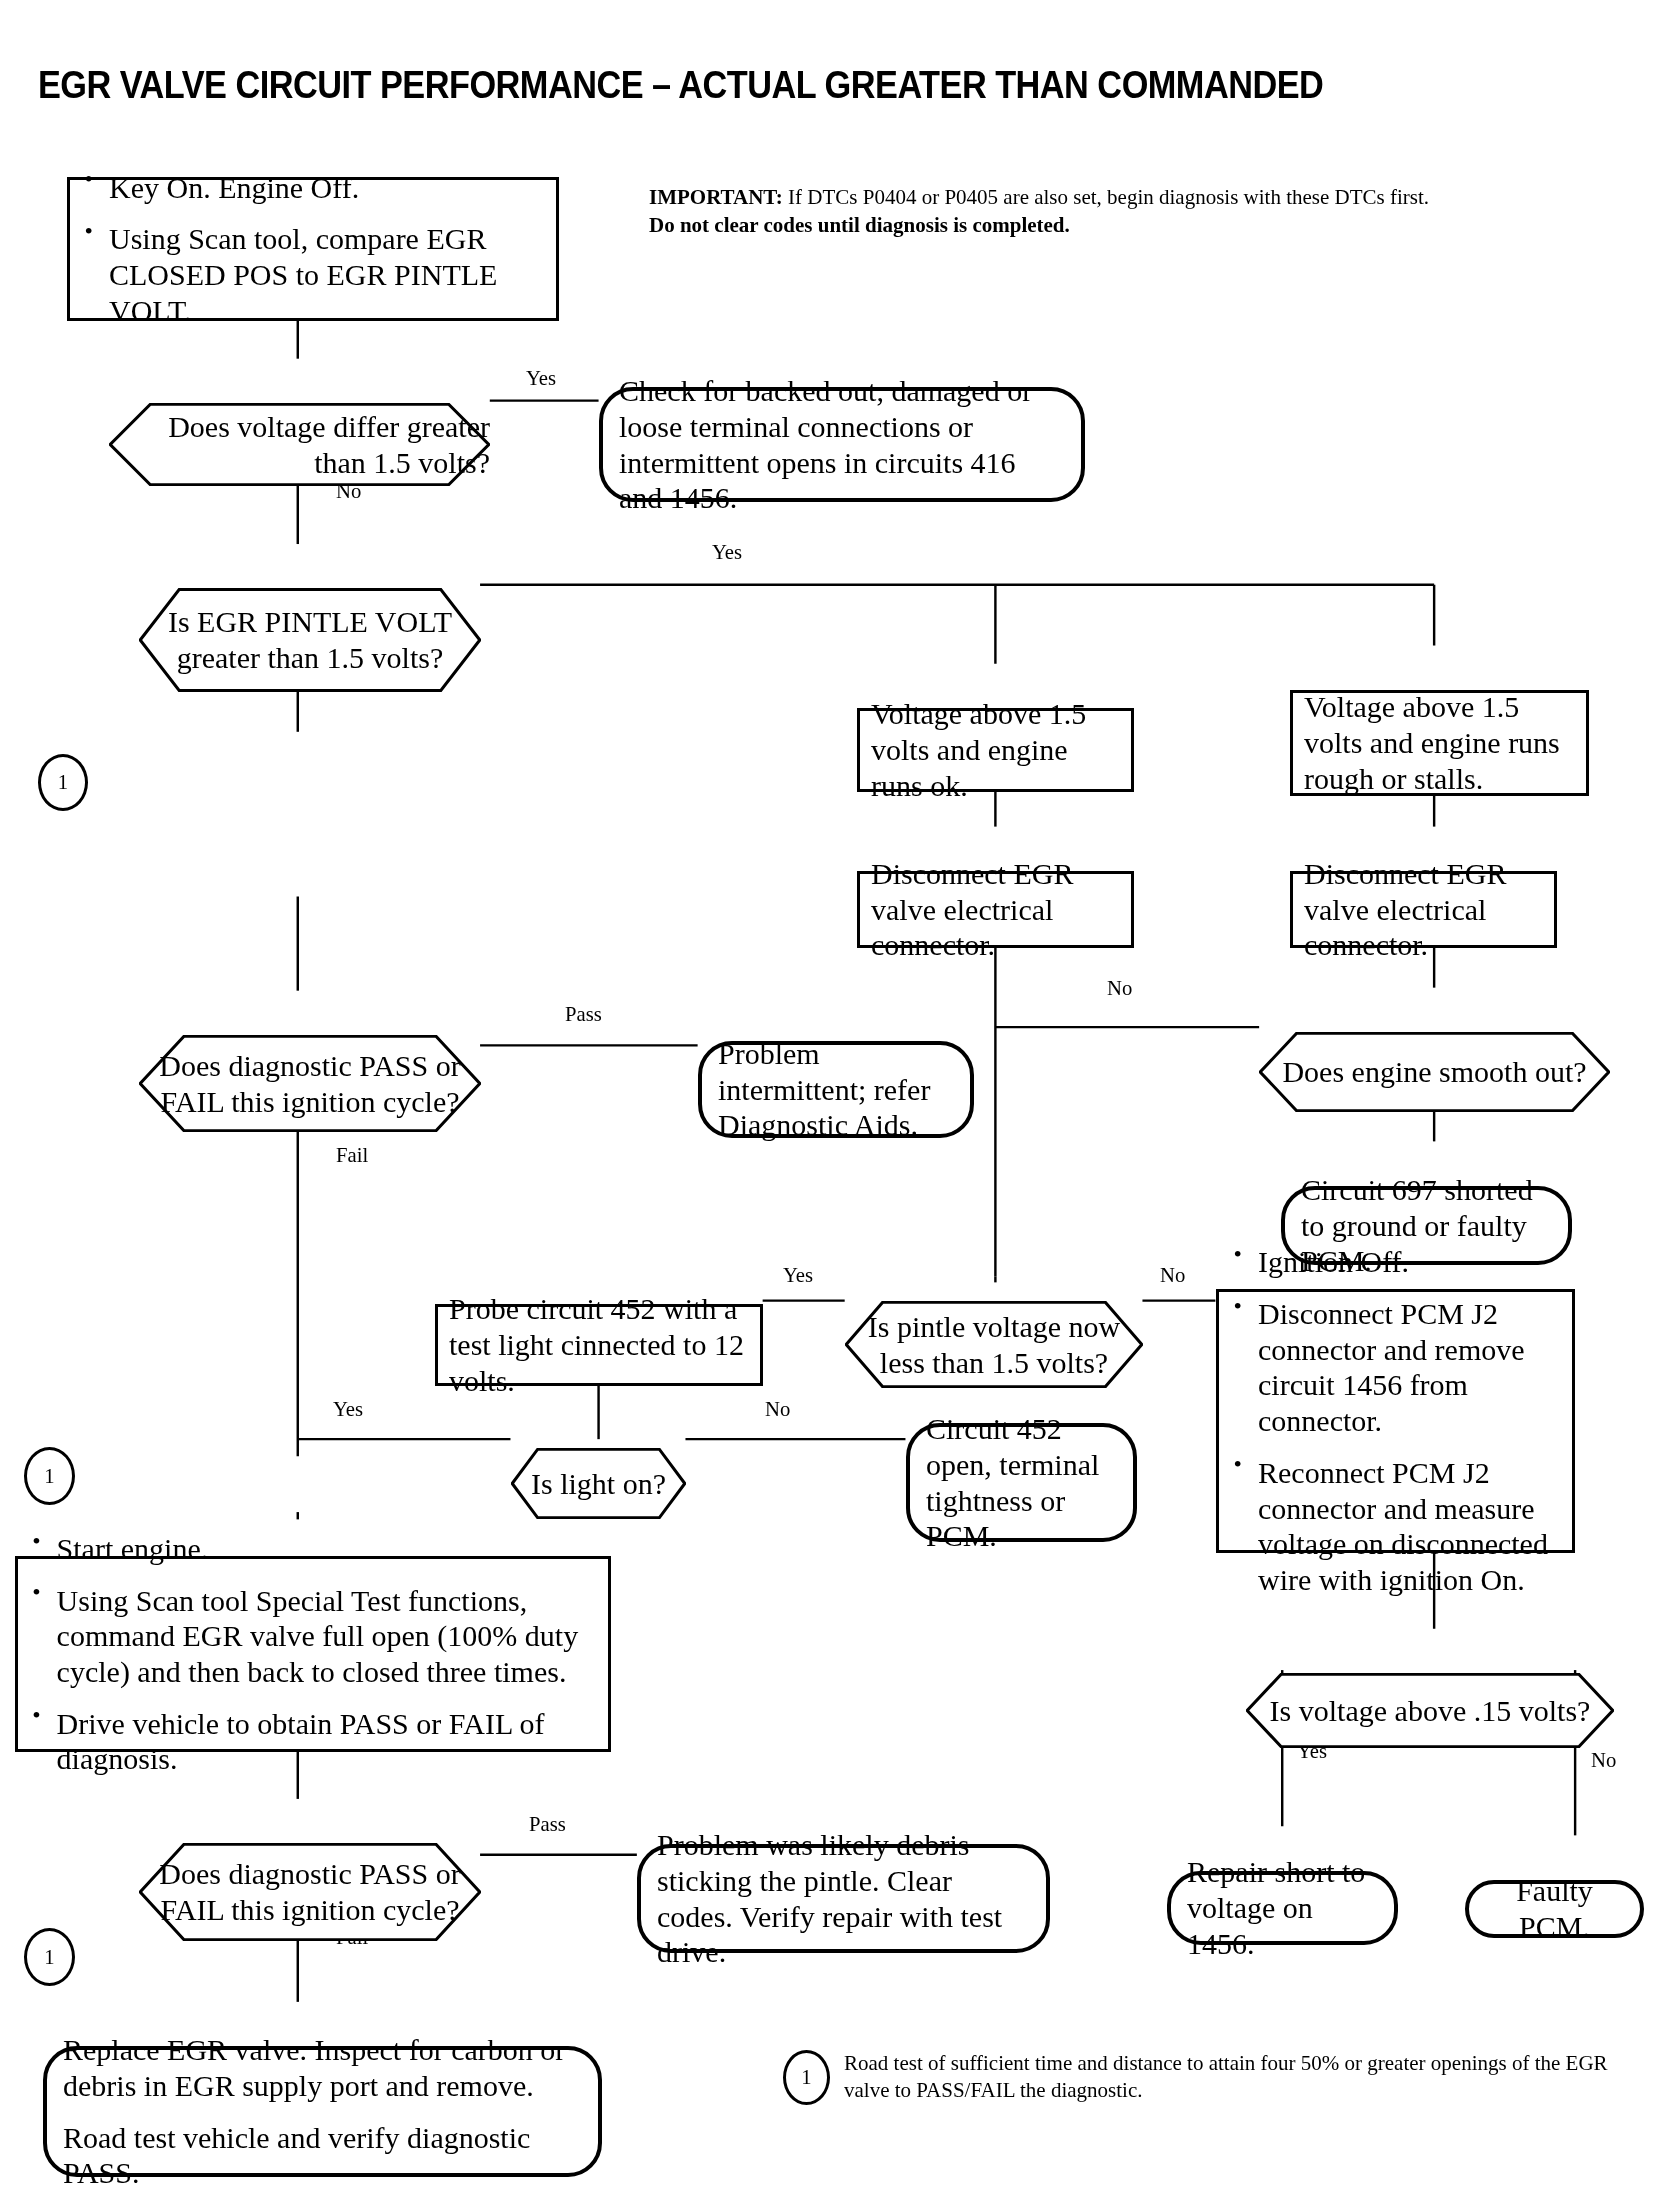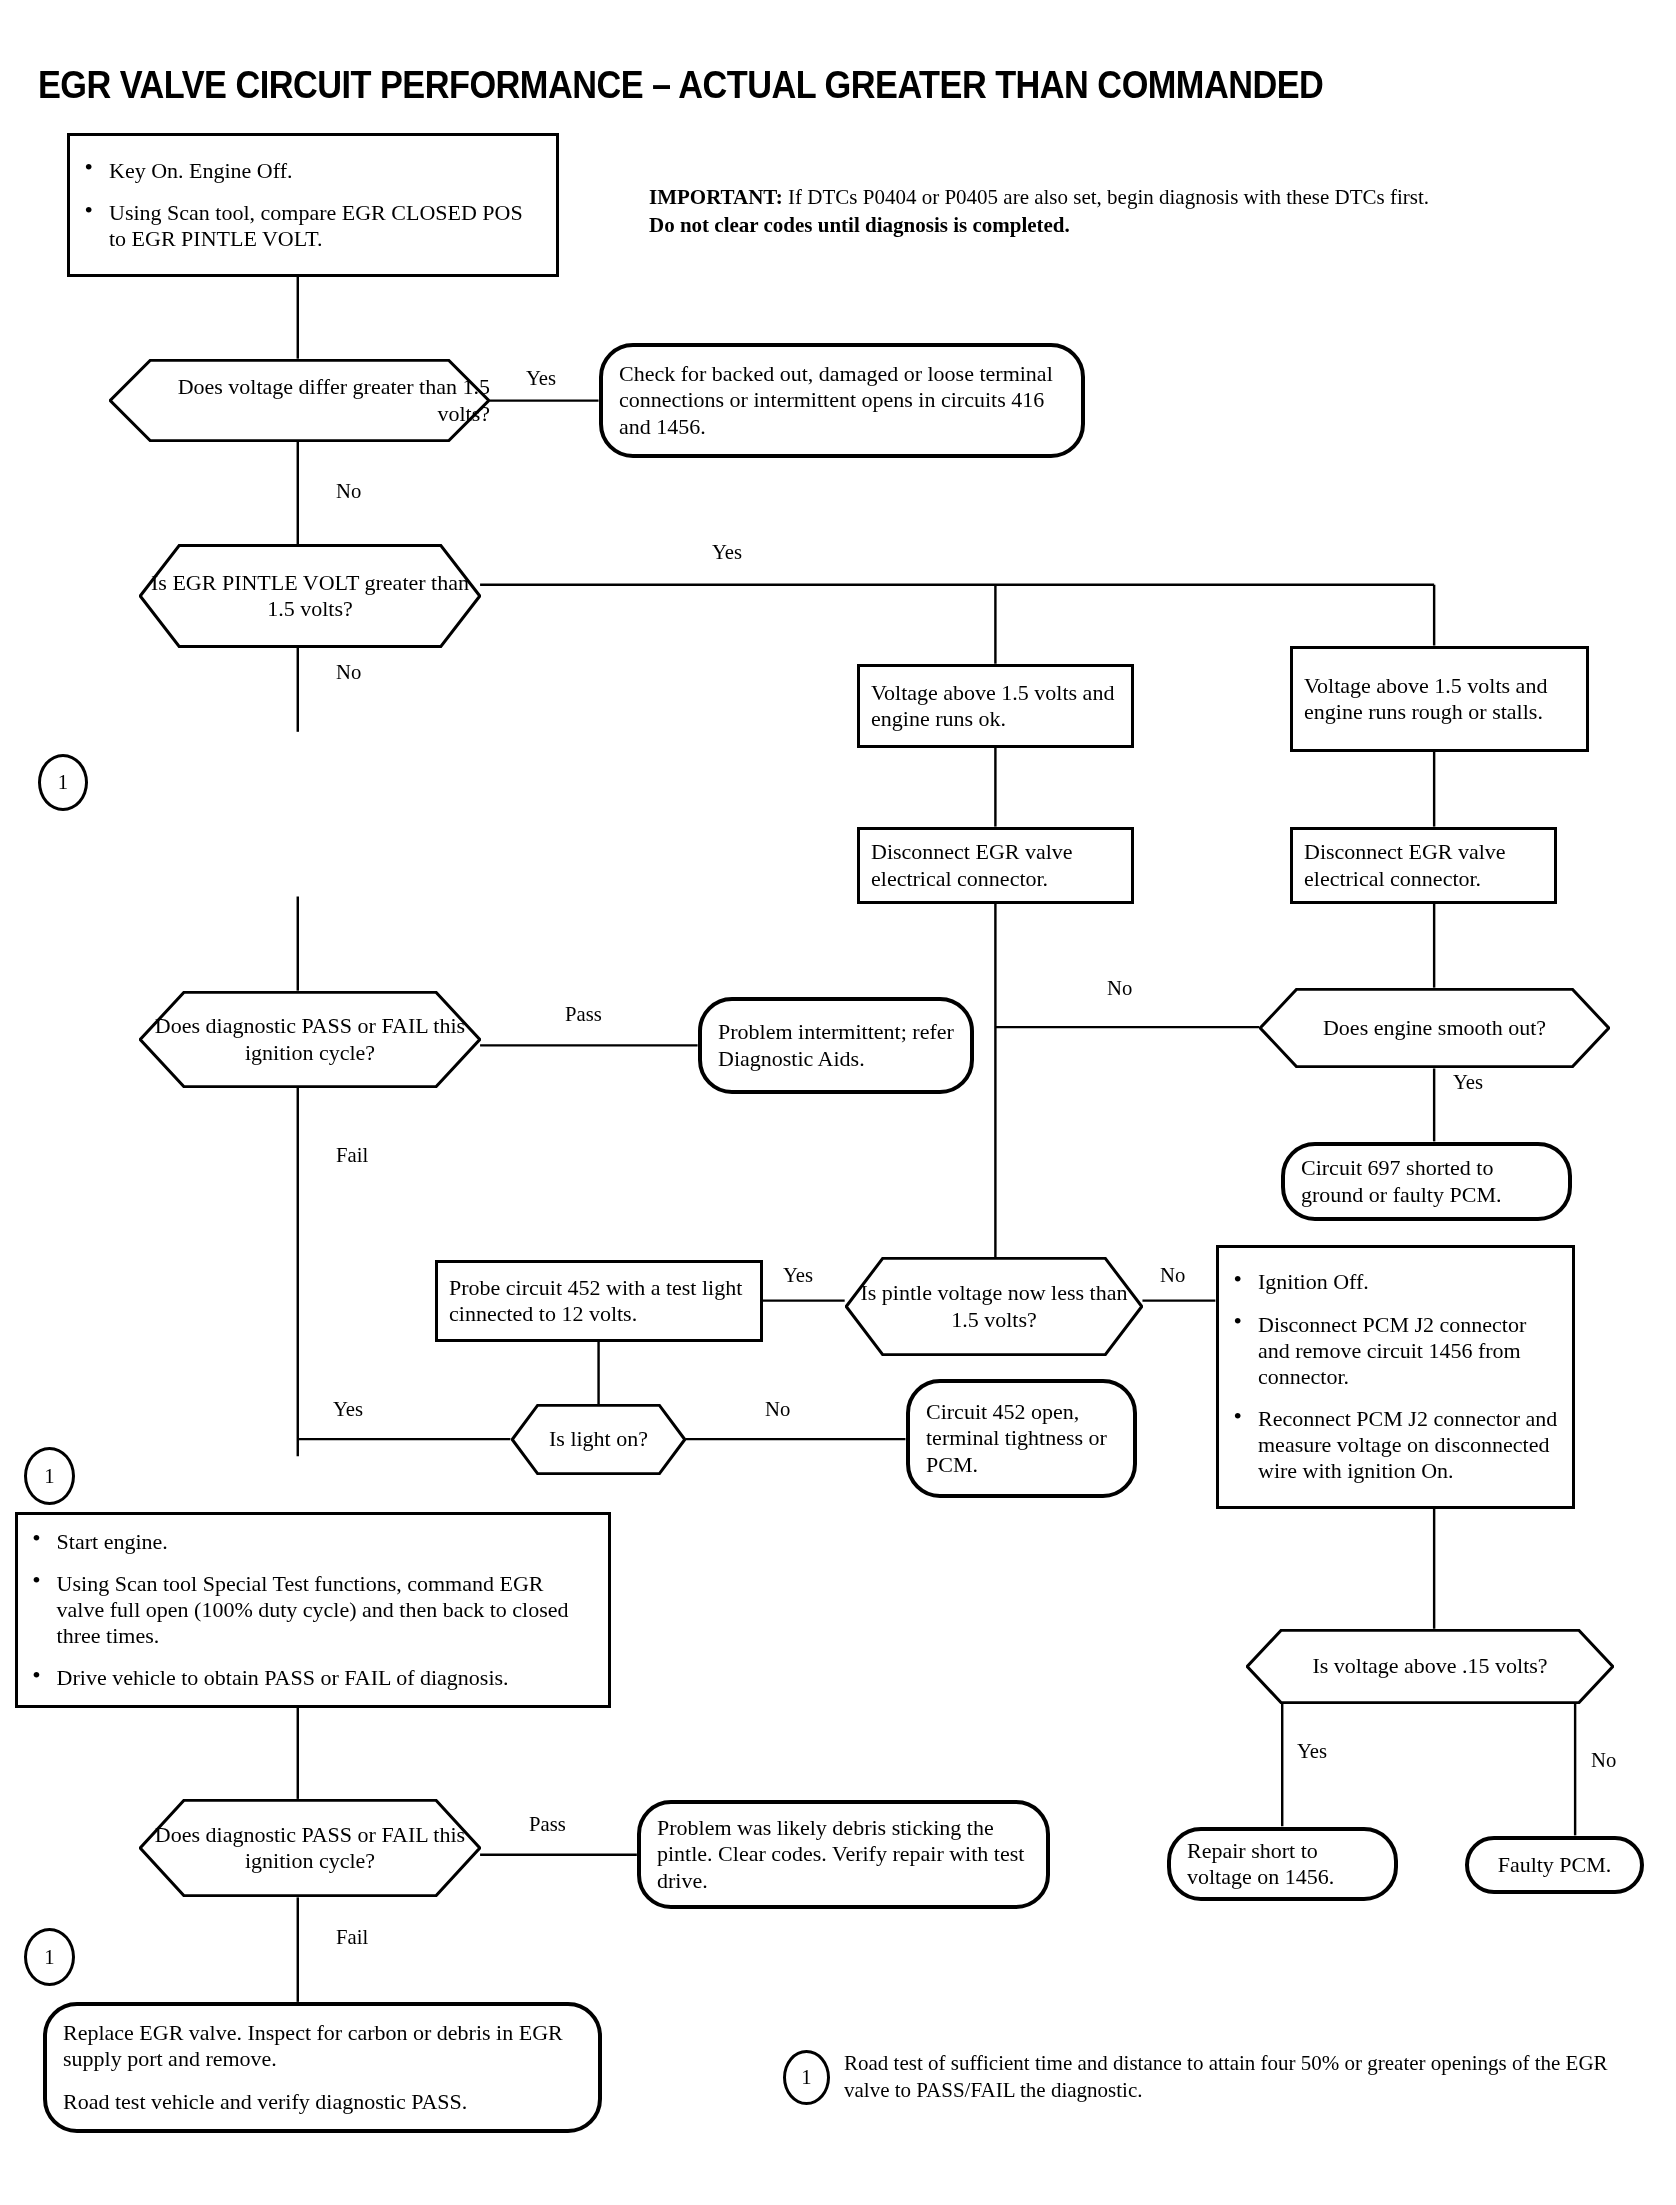--- a/index.html
+++ b/index.html
@@ -46,21 +46,21 @@
   .ref{position:absolute;border:3.6px solid #000;border-radius:50%;
        display:flex;align-items:center;justify-content:center;
        font-size:20.7px;background:#fff;}
 
   
   .note{position:absolute;font-size:21px;line-height:1.32;}
   .note b{font-weight:700;}
 
   
   .foot{position:absolute;font-size:21px;line-height:1.30;}
-  .fs36{font-size:22px;}
+  .fs36{font-size:30px;margin-top:44px;}
 </style>
 </head>
 <body>
 
 <div id="sheet">
 
   <svg id="wires" viewBox="0 0 2758 3628">
     <g stroke="#000" fill="none" stroke-width="4">
 
       <path d="M 490 455 L 490 590"></path>
@@ -192,21 +192,21 @@
   </div>
 
   <div class="node term fs36" style="left:1281px;top:1142px;width:291px;height:79px;">
     <div class="txt">Circuit 697 shorted to ground or faulty PCM.</div>
   </div>
 
   <div class="node proc fs36" style="left:435px;top:1260px;width:328px;height:82px;">
     <div class="txt">Probe circuit 452 with a test light cinnected to 12 volts.</div>
   </div>
 
-  <div class="node dec fs36" style="left:845px;top:1257px;width:298px;height:99px;">
+  <div class="node dec fs36" style="left:845px;top:1257px;width:298px;height:87px;">
     <svg class="hexbg" viewBox="0 0 490 145" preserveAspectRatio="none">
       <polygon points="62,2 428,2 488,72.5 428,143 62,143 2,72.5" fill="#fff" stroke="#000" stroke-width="3" vector-effect="non-scaling-stroke"></polygon>
     </svg>
     <div class="txt">Is pintle voltage now less than 1.5 volts?</div>
   </div>
 
   <div class="node proc fs36" style="left:1216px;top:1245px;width:359px;height:264px;">
     <ul class="b">
       <li>Ignition Off.</li>
       <li>Disconnect PCM J2 connector and remove circuit 1456 from connector.</li>

